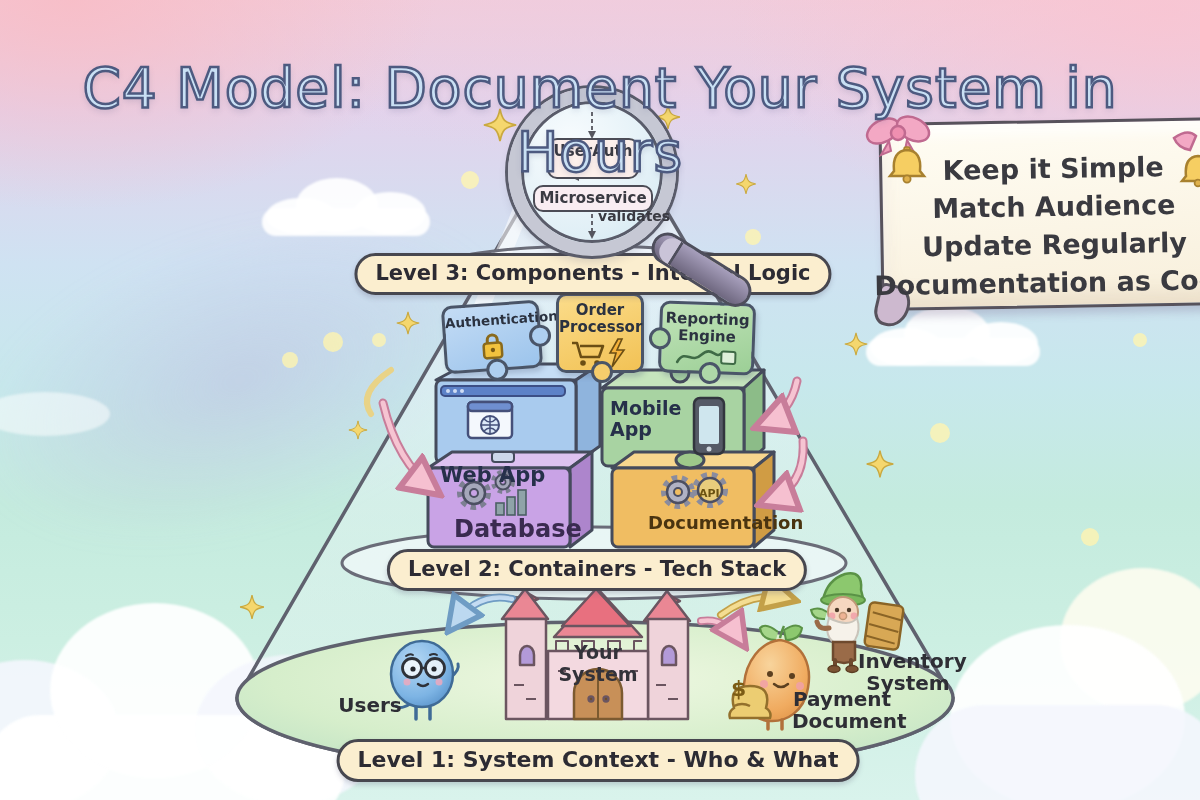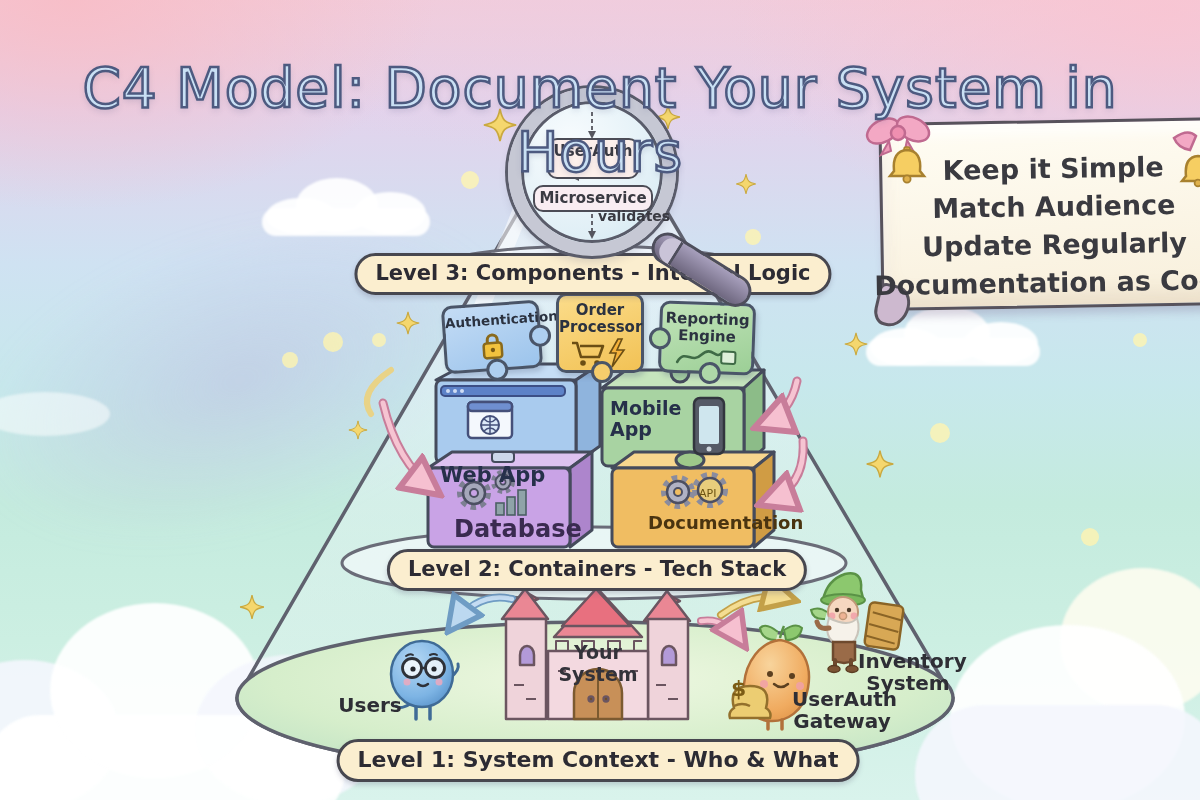--- a/index.html
+++ b/index.html
@@ -56,21 +56,21 @@
   
   .puzzle { position:absolute; border:3px solid #4a5568; border-radius:10px; text-align:center;
     color:#2b3240; font-weight:bold; box-shadow:2px 4px 5px rgba(80,90,120,.25); }
   .knob { position:absolute; width:22px; height:22px; border-radius:50%; border:3px solid #4a5568; }
   .pz-label { padding-top:6px; font-size:15px; line-height:17px; }
   
   .boxlabel { position:absolute; font-weight:bold; color:#26304a; }
   .chromestrip { position:absolute; left:440px; top:385px; width:126px; height:12px; background:#5d82c8;
     border:2px solid #3c4f86; border-radius:5px; }
   .chromestrip i { position:absolute; top:2px; width:4px; height:4px; border-radius:50%; background:#cfdcf4; }
-  .apibadge { position:absolute; left:699px; top:487px; font-size:11px; font-weight:normal; color:#6b5312; }
+  .apibadge { position:absolute; left:699px; top:487px; font-size:11px; font-weight:bold; color:#6b5312; }
   
   .ctx-label { position:absolute; font-size:20px; font-weight:bold; color:#2e2e35; text-align:center; line-height:22px; }
   .money { position:absolute; left:731px; top:676px; font-size:22px; font-weight:bold; color:#7c5c14; }
   .sys-label { position:absolute; left:548px; top:641px; width:100px; text-align:center;
     font-size:19px; font-weight:bold; color:#33323a; }
 </style>
 </head>
 <body>
 
 <div class="stage">
@@ -365,21 +365,21 @@
       <circle cx="80" cy="58" r="3" fill="#5c4020"></circle>
     <path d="M 62 66 q 7 6 14 0" stroke="#5c4020" stroke-width="2.5" fill="none" stroke-linecap="round"></path>
     <circle cx="52" cy="66" r="4" fill="#f0a0a8" opacity=".85"></circle>
       <circle cx="88" cy="68" r="4" fill="#f0a0a8" opacity=".85"></circle>
     <path d="M 30 52 q 4 12 8 16" stroke="#93702c" stroke-width="0" fill="none"></path>
     <path d="M 14 62 q -6 4 -4 10 h 40 q 2 -6 -4 -10 q 6 -22 -16 -22 q -22 0 -16 22 Z" transform="translate(8,28)" fill="#eccd72" stroke="#93702c" stroke-width="2.5"></path>
     <path d="M 22 88 q 8 -4 16 0" stroke="#93702c" stroke-width="2.5" fill="none"></path>
     <path d="M 56 103 v 8 M 70 102 v 9" stroke="#b2713a" stroke-width="3.5" stroke-linecap="round"></path>
   </svg>
   <span class="money">$</span>
-  <div class="ctx-label" style="left:792px; top:688px; width:100px;">UserAuth Gateway</div>
+  <div class="ctx-label" style="left:792px; top:688px; width:100px;">Payment Document</div>
 
   <svg class="abs" style="left:805px; top:568px;" width="110" height="110">
     <rect x="62" y="36" width="34" height="44" rx="5" fill="#d8a855" stroke="#8a6426" stroke-width="2.5" transform="rotate(8 79 58)"></rect>
     <path d="M 66 46 l 30 4 M 64 58 l 30 4 M 62 70 l 30 4" stroke="#8a6426" stroke-width="2" transform="rotate(8 79 58)"></path>
     <path d="M 22 44 q -8 -6 -16 -2 q 2 10 14 9" fill="#a5d68a" stroke="#5a9246" stroke-width="2"></path>
     <path d="M 40 6 Q 58 2 56 22 L 58 30 L 18 32 Q 22 12 40 6 Z" fill="#8cc86e" stroke="#5a9246" stroke-width="2.5"></path>
     <ellipse cx="38" cy="32" rx="22" ry="6" fill="#79b85c" stroke="#5a9246" stroke-width="2"></ellipse>
     <circle cx="38" cy="44" r="15" fill="#f6d7c0" stroke="#c09878" stroke-width="2"></circle>
     <circle cx="32" cy="42" r="2.2" fill="#4a3828"></circle>
       <circle cx="44" cy="42" r="2.2" fill="#4a3828"></circle>

